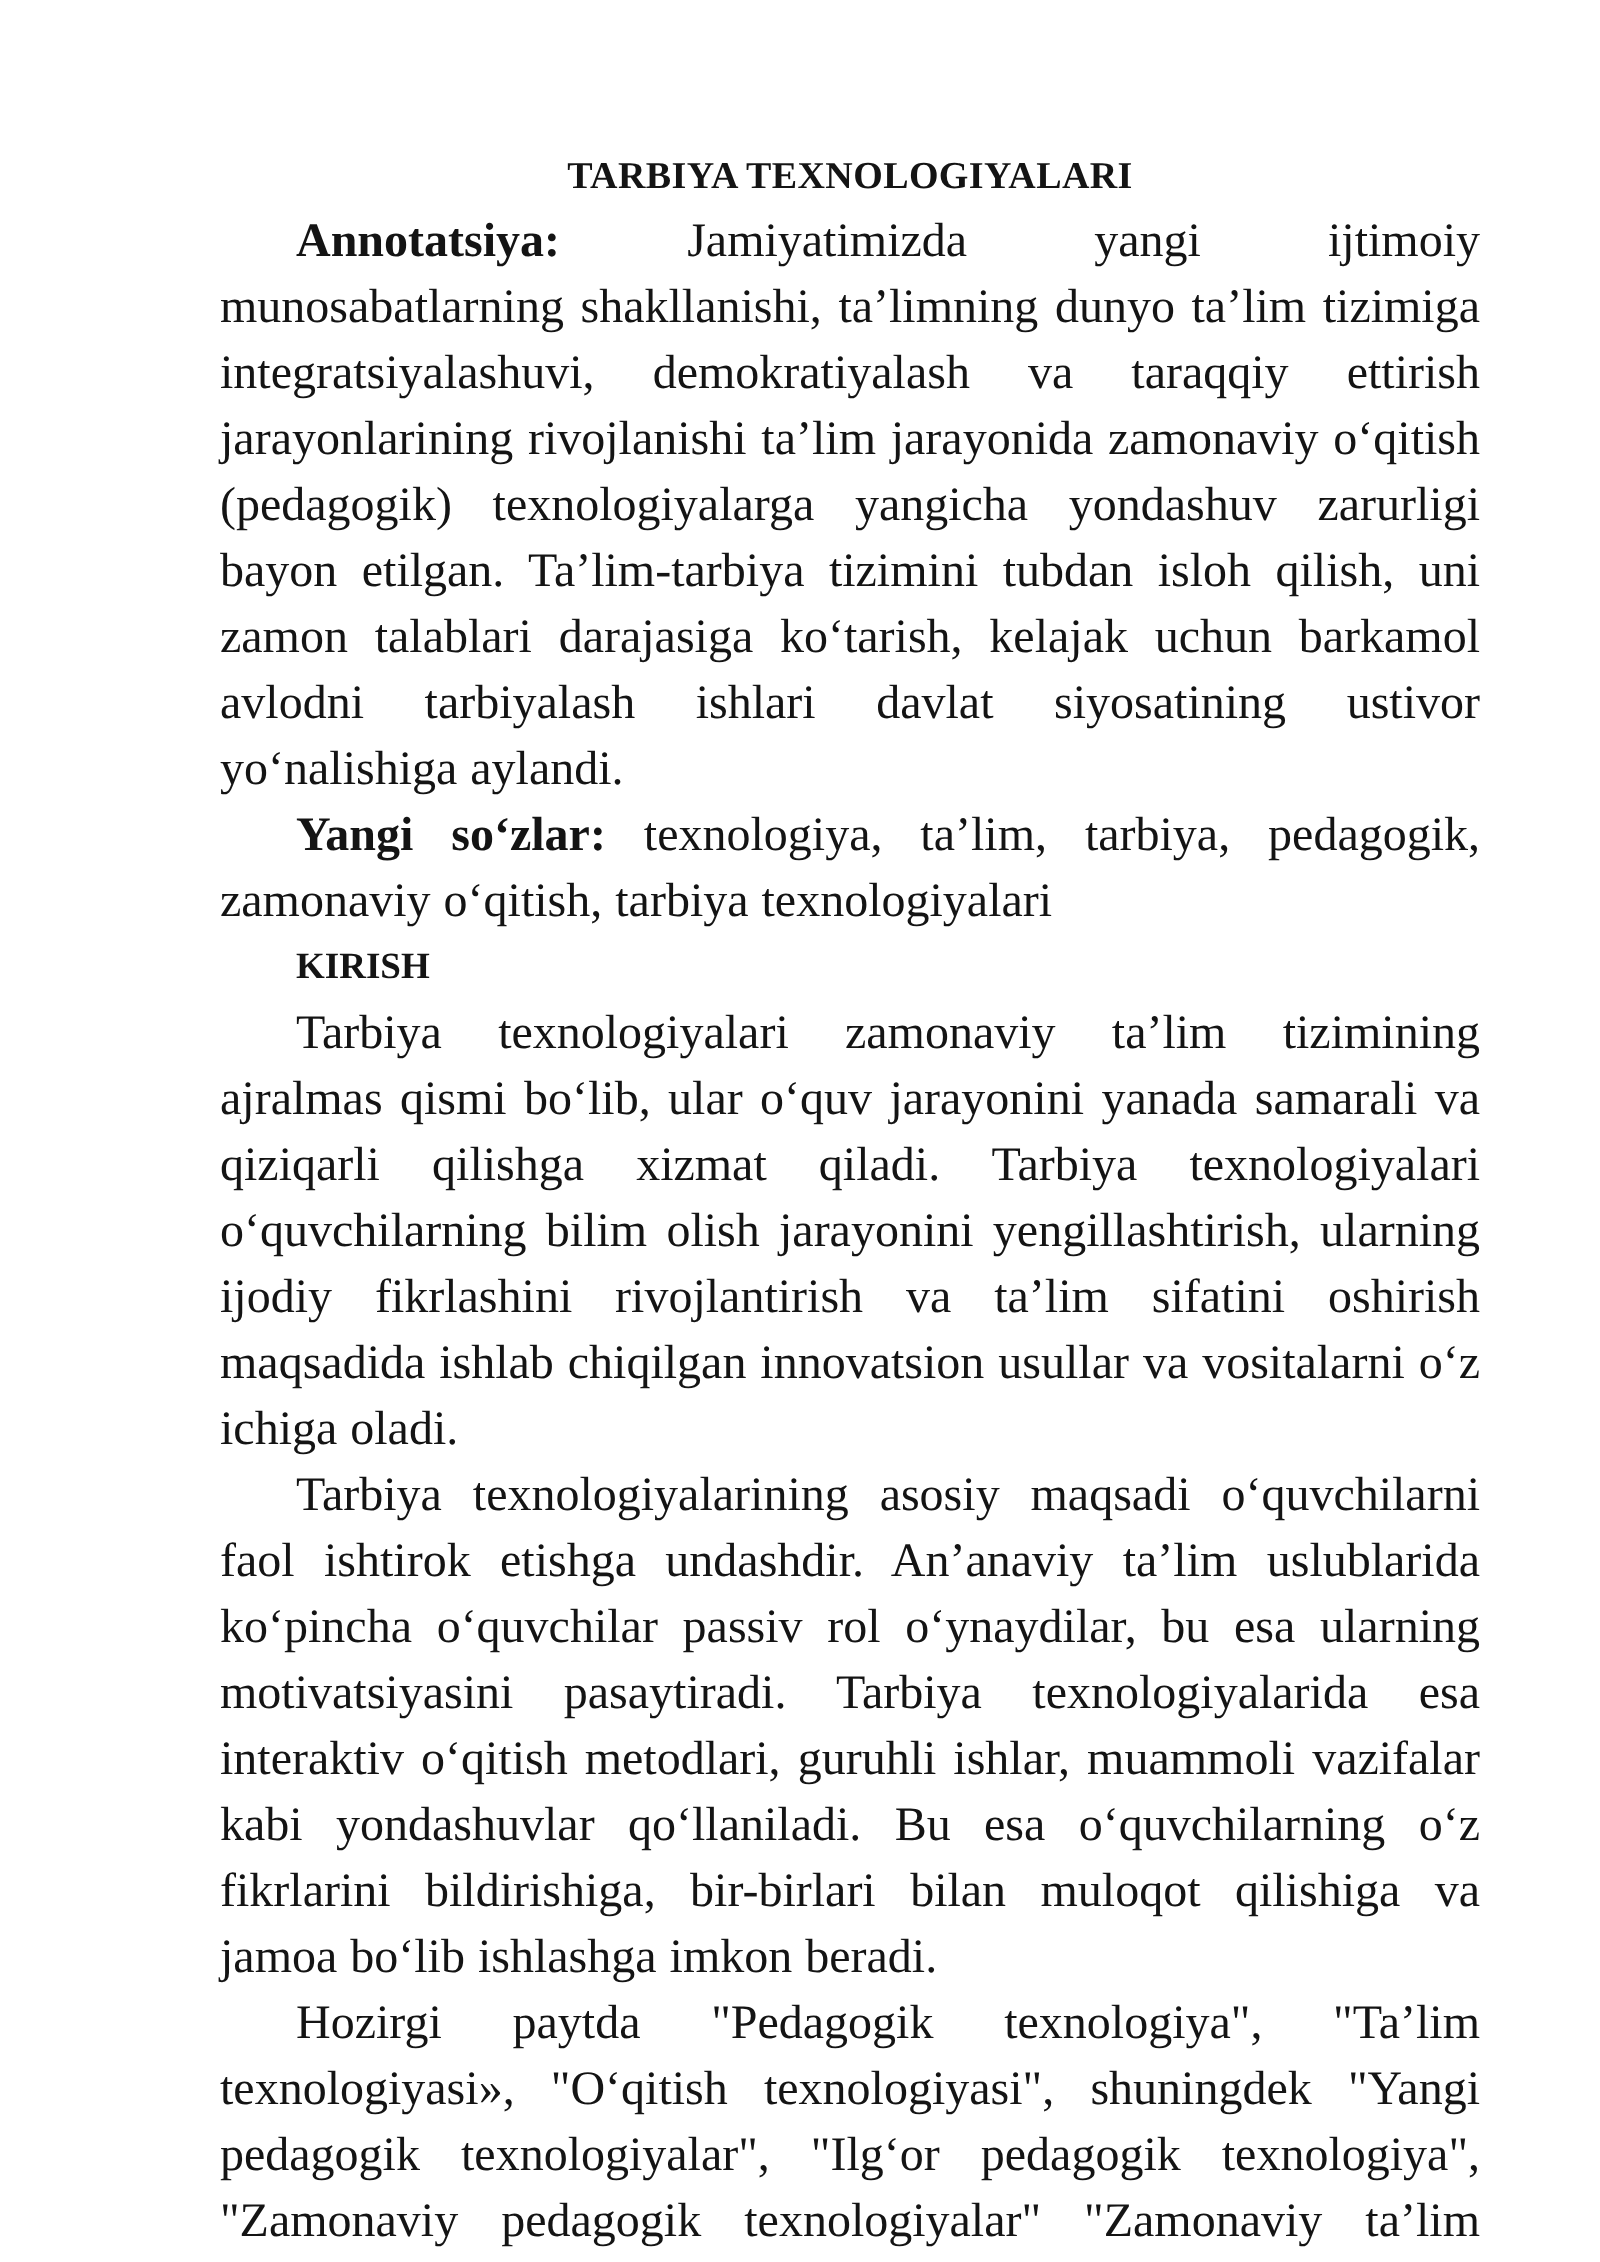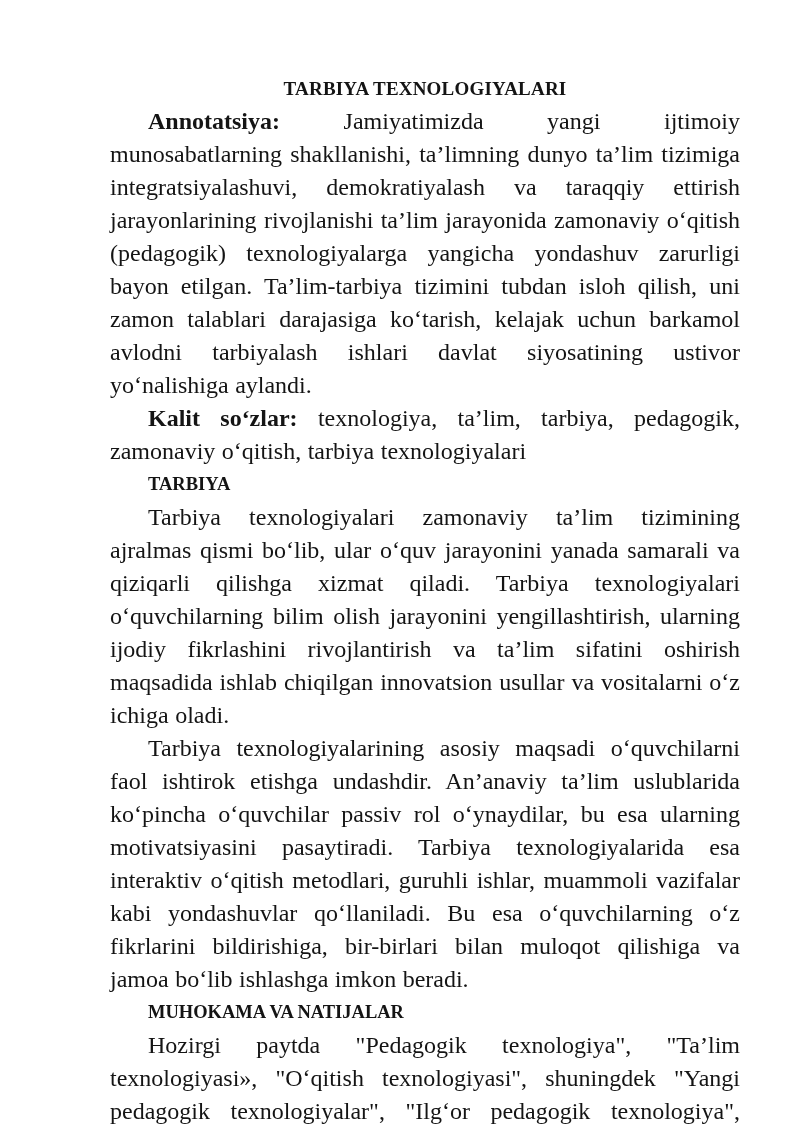--- a/index.html
+++ b/index.html
@@ -56,26 +56,25 @@
   </style>
 </head>
 <body>
 
 <div class="page">
 
   <h1 class="doc-title">TARBIYA TEXNOLOGIYALARI</h1>
 
   <p class="para"><span class="lead">Annotatsiya:</span><span> Jamiyatimizda yangi ijtimoiy munosabatlarning shakllanishi, ta’limning dunyo ta’lim tizimiga integratsiyalashuvi, demokratiyalash va taraqqiy ettirish jarayonlarining rivojlanishi ta’lim jarayonida zamonaviy o‘qitish (pedagogik) texnologiyalarga yangicha yondashuv zarurligi bayon etilgan. Ta’lim-tarbiya tizimini tubdan isloh qilish, uni zamon talablari darajasiga ko‘tarish, kelajak uchun barkamol avlodni tarbiyalash ishlari davlat siyosatining ustivor yo‘nalishiga aylandi.</span></p>
 
-  <p class="para"><span class="lead">Kalit so‘zlar:</span><span> texnologiya, ta’lim, tarbiya, pedagogik, zamonaviy o‘qitish, tarbiya texnologiyalari</span></p>
+  <p class="para"><span class="lead">Yangi so‘zlar:</span><span> texnologiya, ta’lim, tarbiya, pedagogik, zamonaviy o‘qitish, tarbiya texnologiyalari</span></p>
 
-  <p class="heading">TARBIYA</p>
+  <p class="heading">KIRISH</p>
 
   <p class="para">Tarbiya texnologiyalari zamonaviy ta’lim tizimining ajralmas qismi bo‘lib, ular o‘quv jarayonini yanada samarali va qiziqarli qilishga xizmat qiladi. Tarbiya texnologiyalari o‘quvchilarning bilim olish jarayonini yengillashtirish, ularning ijodiy fikrlashini rivojlantirish va ta’lim sifatini oshirish maqsadida ishlab chiqilgan innovatsion usullar va vositalarni o‘z ichiga oladi.</p>
 
   <p class="para">Tarbiya texnologiyalarining asosiy maqsadi o‘quvchilarni faol ishtirok etishga undashdir. An’anaviy ta’lim uslublarida ko‘pincha o‘quvchilar passiv rol o‘ynaydilar, bu esa ularning motivatsiyasini pasaytiradi. Tarbiya texnologiyalarida esa interaktiv o‘qitish metodlari, guruhli ishlar, muammoli vazifalar kabi yondashuvlar qo‘llaniladi. Bu esa o‘quvchilarning o‘z fikrlarini bildirishiga, bir-birlari bilan muloqot qilishiga va jamoa bo‘lib ishlashga imkon beradi.</p>
 
-  <p class="heading">MUHOKAMA VA NATIJALAR</p>
 
   <p class="para">Hozirgi paytda "Pedagogik texnologiya", "Ta’lim texnologiyasi», "O‘qitish texnologiyasi", shuningdek "Yangi pedagogik texnologiyalar", "Ilg‘or pedagogik texnologiya", "Zamonaviy pedagogik texnologiyalar" "Zamonaviy ta’lim texnologiyalari" kabi tushunchalar ko‘p ishlatiladi. Bu atamalarning birontasining hali o‘zbek tilida maromiga yetgan ta’rifi ishlab chiqilmagan.</p>
 
 
 </div>
 
 </body></html>

